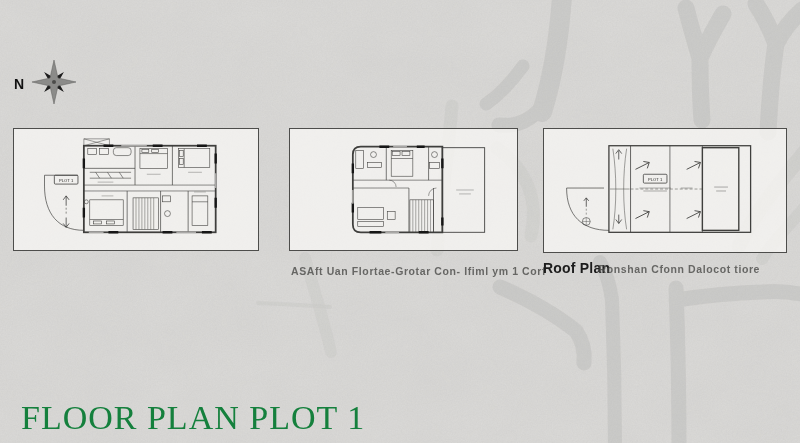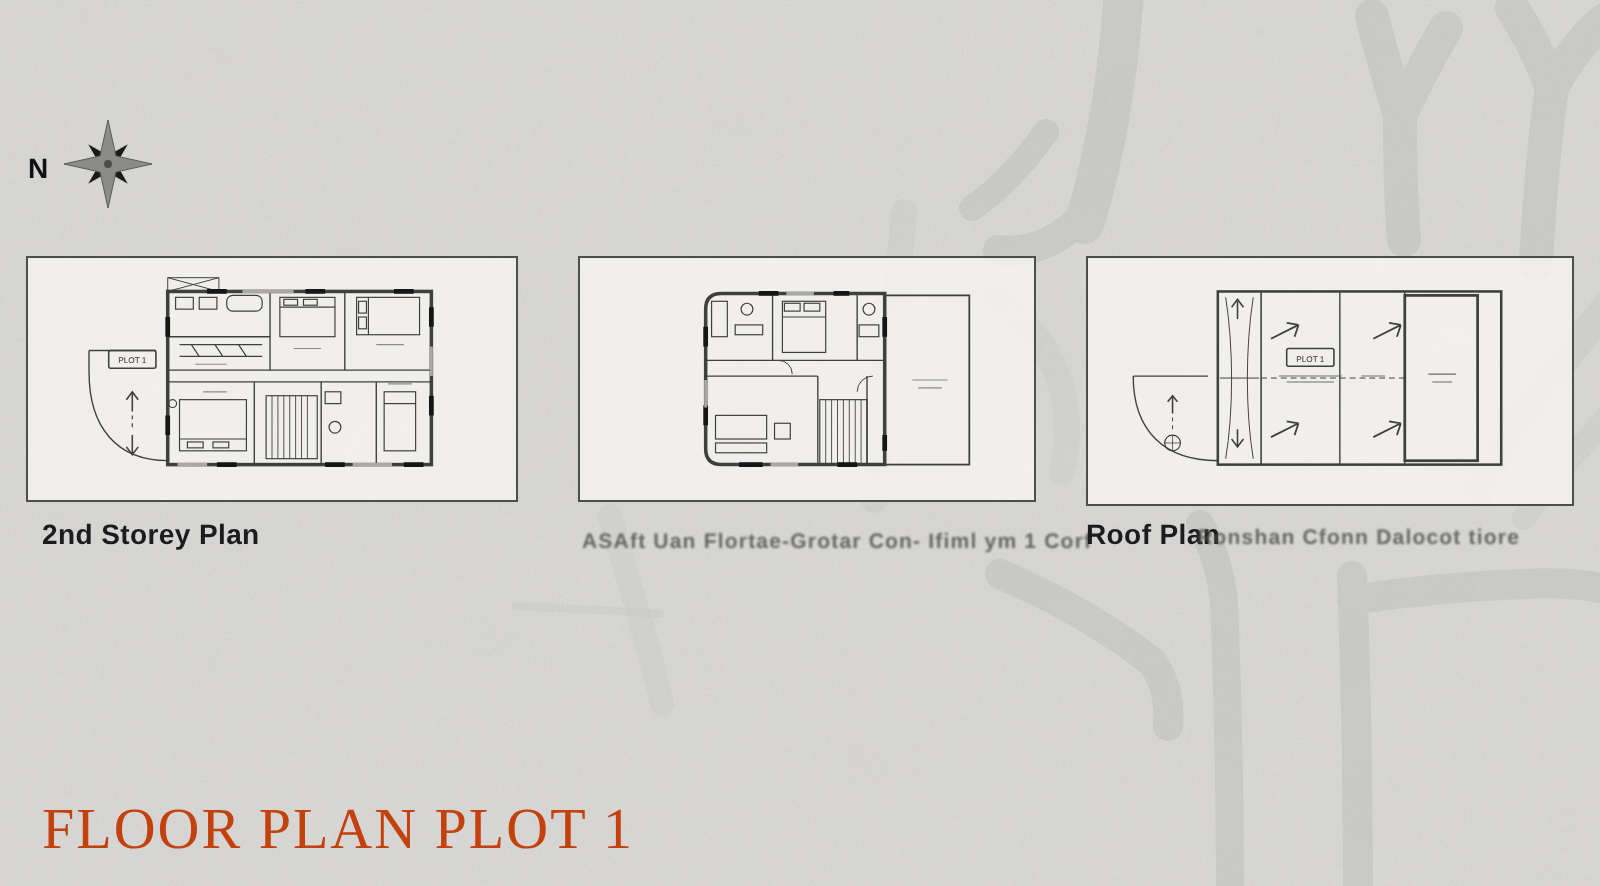--- a/index.html
+++ b/index.html
@@ -28,21 +28,21 @@
     font-size:10.5px;font-weight:bold;color:#4a4a48;
     filter:blur(0.55px);opacity:0.8;letter-spacing:0.6px;
   }
   #cap-1{left:21px;}
   #cap-2{left:291px;top:261px;}
   #cap-3{left:543px;}
   #cap-3 .ghost{margin-left:-16px;}
   .sheet-title{
     position:absolute;left:21px;top:399px;z-index:2;
     font-family:"Liberation Serif", serif;
-    font-size:29px;color:#c2410c;letter-spacing:1px;
+    font-size:34px;color:#15803d;letter-spacing:1px;
   }
   .plan-ink{stroke:#3f3f3d;fill:none;}
 </style>
 </head>
 <body>
 
 <div class="stage">
 
   <svg class="bg-svg">
     <defs>
@@ -209,23 +209,20 @@
         </g>
         <g stroke="#6a6a68" stroke-width="0.55">
           <path d="M96 60 H128 M100 63 H124 M138 60 H150 M172 59 H186 M174 63 H184"></path>
         </g>
         <rect x="100" y="46" width="24" height="9" rx="1" stroke-width="0.8"></rect>
       </g>
       <text x="112" y="52.6" font-size="4.2" text-anchor="middle" fill="#2c2c2a">PLOT 1</text>
     </svg>
   </div>
 
-  <div class="caption-row" id="cap-1">
-    <span class="caption">2nd Storey Plan</span>
-  </div>
   <div class="caption-row" id="cap-2">
     <span class="ghost">ASAft  Uan Flortae-Grotar Con- Ifiml  ym  1 Corf</span>
   </div>
   <div class="caption-row" id="cap-3">
     <span class="caption">Roof Plan</span>
     <span class="ghost">Ronshan Cfonn Dalocot tiore</span>
   </div>
 
   <div class="sheet-title">FLOOR PLAN PLOT 1</div>
 

